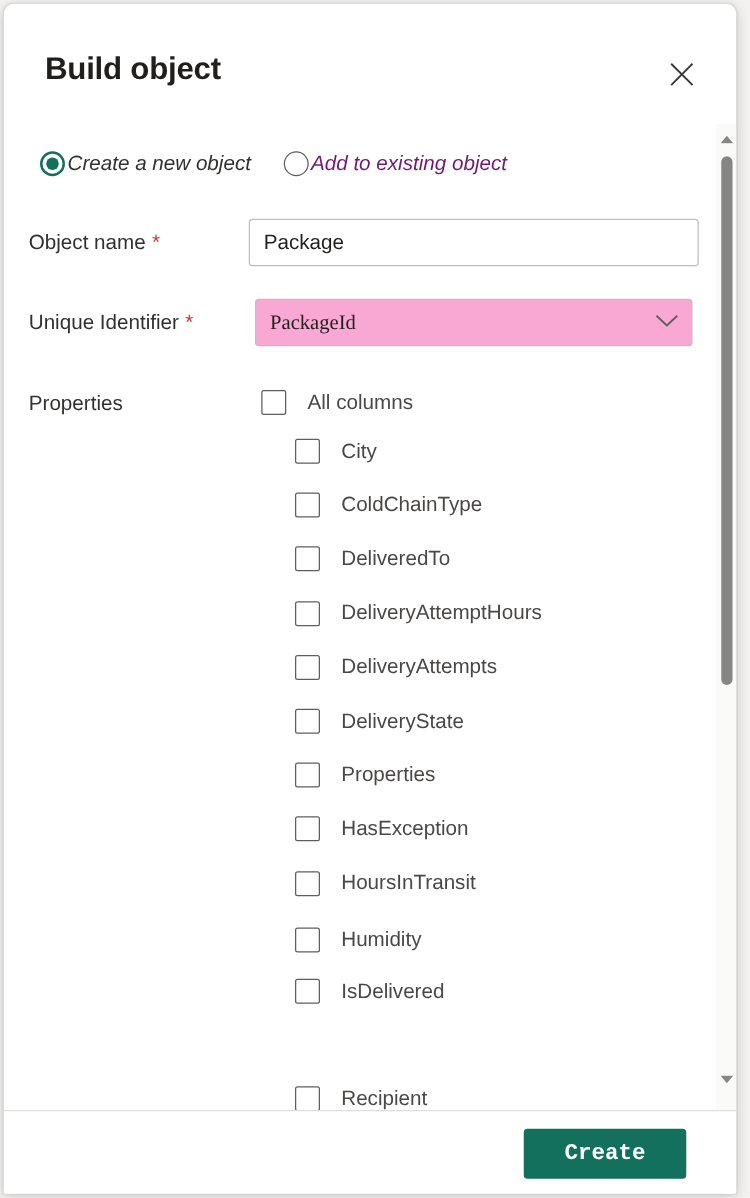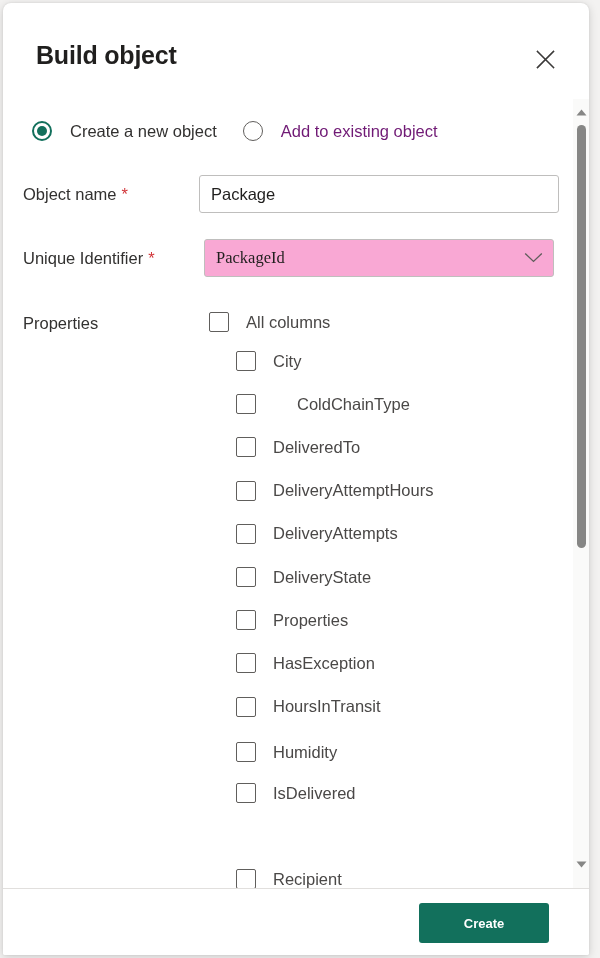--- a/index.html
+++ b/index.html
@@ -89,24 +89,25 @@
   }
   .radio-mark.checked::after {
     content: "";
     position: absolute;
     left: 3px; top: 3px;
     width: 10px; height: 10px;
     border-radius: 50%;
     background: #12705c;
   }
   .radio-label {
-    margin-left: 18px;
+    margin-left: 2px;
     font-size: 16.5px;
     color: #323130;
     white-space: nowrap;
+    font-style: italic;
   }
   .radio-label.dim { color: #701a75; }
 
   
   .field-label {
     position: absolute;
     font-size: 16.5px;
     color: #323130;
     white-space: nowrap;
   }
@@ -256,22 +257,22 @@
   .create-btn {
     position: absolute;
     right: 40px;
     top: 14px;
     width: 130px;
     height: 40px;
     background: #12705c;
     color: #ffffff;
     border: none;
     border-radius: 3px;
-    font-family: Liberation Sans, sans-serif;
-    font-size: 13px;
+    font-family: Liberation Mono, monospace;
+    font-size: 18px;
     font-weight: bold;
     cursor: pointer;
   }
 </style>
 </head>
 <body>
 
 <div class="dialog">
 
   <div class="header">
@@ -318,21 +319,21 @@
   <div class="all-row">
     <span class="cb"></span>
     <span class="cb-label">All columns</span>
   </div>
 
   <div class="prop-list">
       <div class="prop-row" style="top: 0px;">
         <span class="cb"></span>
         <span class="prop-label">City</span>
       </div>
-      <div class="prop-row" style="top: 43.2px; gap: 24px;">
+      <div class="prop-row" style="top: 43.2px;">
         <span class="cb"></span>
         <span class="prop-label">ColdChainType</span>
       </div>
       <div class="prop-row" style="top: 86.4px;">
         <span class="cb"></span>
         <span class="prop-label">DeliveredTo</span>
       </div>
       <div class="prop-row" style="top: 129.6px;">
         <span class="cb"></span>
         <span class="prop-label">DeliveryAttemptHours</span>

